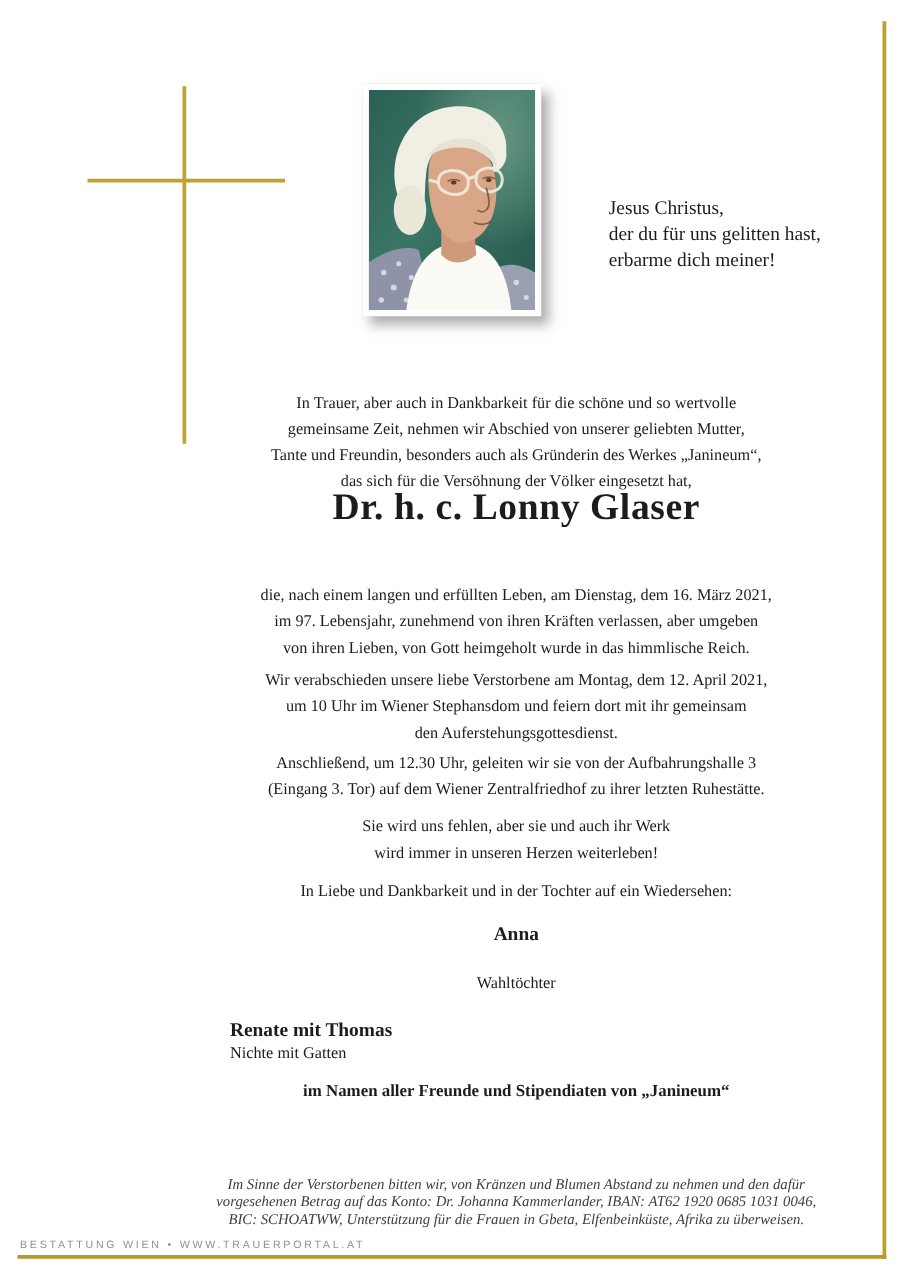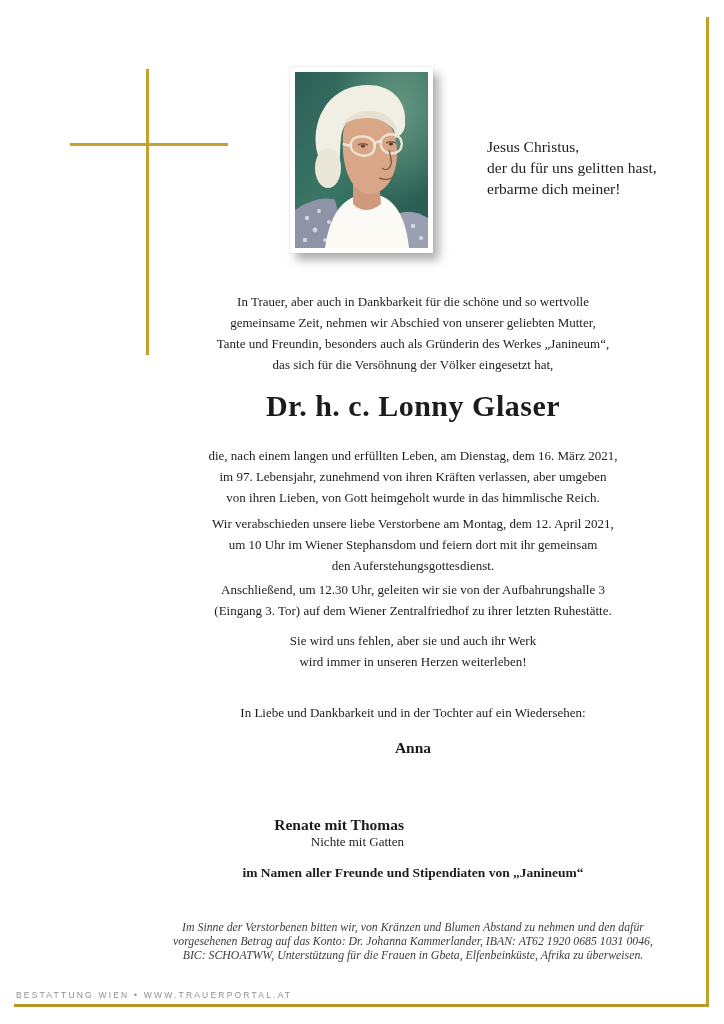--- a/index.html
+++ b/index.html
@@ -31,29 +31,29 @@
 
   
   .prayer {
     left: 487px; top: 136px;
     font-size: 15.5px; line-height: 21px;
     text-align: left;
   }
 
   
   .col { left: 150px; width: 526px; text-align: center; }
-  .lines { white-space: pre-line; }
+  .lines { white-space: pre-line; margin-top: 20px; }
 
   .body-text { font-size: 13px; line-height: 21px; }
   .deceased-name { font-size: 30px; font-weight: bold; line-height: 34px; letter-spacing: 0.5px; }
 
   .mourner-name { font-weight: bold; font-size: 15.5px; line-height: 18px; }
   .mourner-relation { font-size: 13px; line-height: 15px; }
 
-  .name-col { width: 220px; text-align: right; }
+  .name-col { width: 220px; text-align: left; }
   .in-name-of { font-weight: bold; font-size: 13.5px; line-height: 17px; }
 
   .donation {
     font-style: italic;
     font-size: 11.8px; line-height: 13.8px;
     color: #3d3d3d;
   }
 
   .footer-brand {
     left: 16px; top: 990px; width: 724px;
@@ -160,20 +160,21 @@
 
 <div class="abs col body-text lines" style="top:630px">Sie wird uns fehlen, aber sie und auch ihr Werk
 wird immer in unseren Herzen weiterleben!</div>
 
 <div class="abs col body-text" style="top:702px">In Liebe und Dankbarkeit und in der Tochter auf ein Wiedersehen:</div>
 
 <div class="abs col" style="top:739px">
   <div class="mourner-name">Anna</div>
 </div>
 <div class="abs col" style="top:778px">
+  <div class="mourner-relation">Wahltöchter</div>
 </div>
 
 <div class="abs name-col" style="left:184px; top:816px">
   <div class="mourner-name">Renate mit Thomas</div>
   <div class="mourner-relation">Nichte mit Gatten</div>
 </div>
 <div class="abs name-col" style="left:423px; top:816px">
 </div>
 
 <div class="abs col in-name-of" style="top:864px">im Namen aller Freunde und Stipendiaten von „Janineum“</div>

